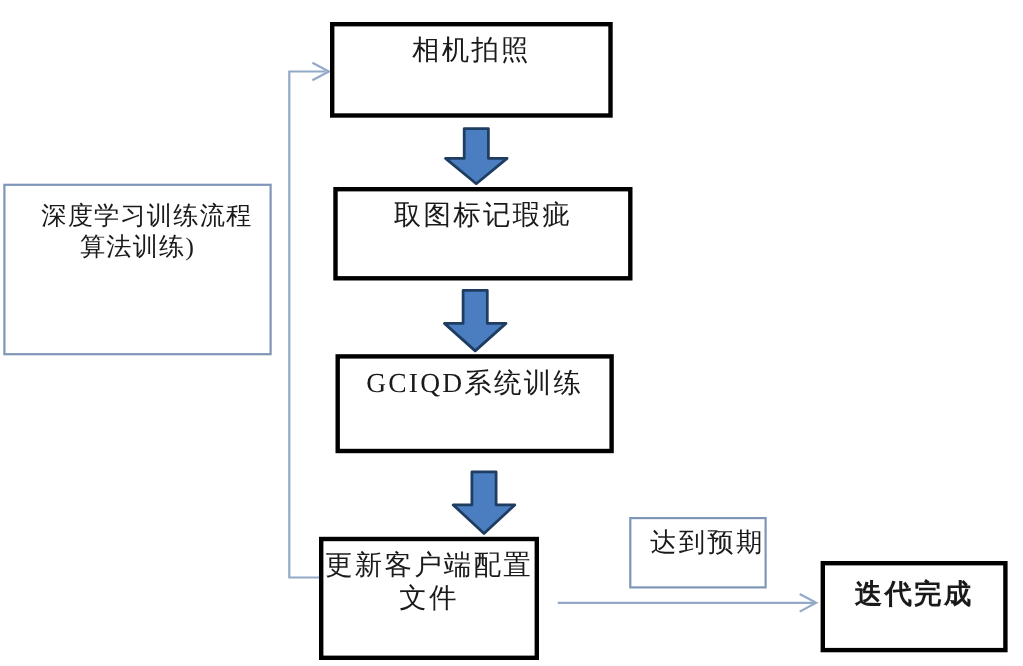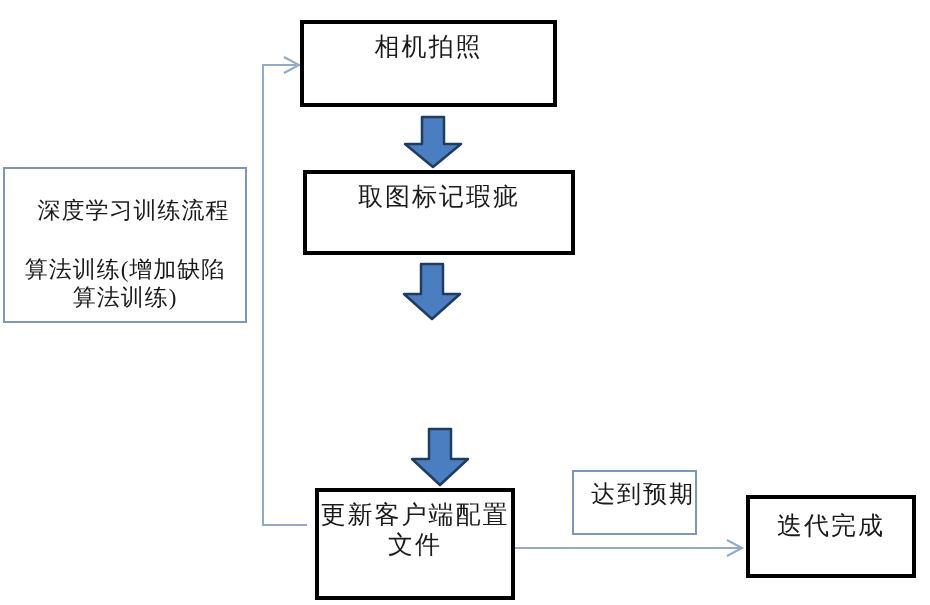--- a/index.html
+++ b/index.html
@@ -41,21 +41,21 @@
     line-height: 30px;
     letter-spacing: 2px;
   }
   .process-box .box-label { margin-top: 8px; }
   .result-box .box-label { margin-top: 12px; }
   .note-line {
     font-size: 23px;
     line-height: 28px;
     letter-spacing: 1px;
   }
-  .note-line-1 { margin-top: 28px; padding-left: 17px; }
+  .note-line-1 { margin-top: 14px; padding-left: 17px; }
   .note-line-2 { margin-top: 31px; }
   .cond-box .box-label { margin-top: 7px; font-size: 24px; text-align: right; }
   .flow-arrow-fill {
     fill: var(--arrow-fill, #4a7ec1);
     stroke: var(--arrow-stroke, #1f3c61);
     stroke-width: 2.5;
     stroke-linejoin: round;
   }
   .connector-line {
     fill: none;
@@ -82,39 +82,41 @@
 
     <path class="flow-arrow-fill" d="M422,117 L444,117 L444,144 L461,144 L433,167 L405,144 L422,144 Z"></path>
 
     <path class="flow-arrow-fill" d="M421,264 L443,264 L443,294 L460,294 L432,319 L404,294 L421,294 Z"></path>
 
     <path class="flow-arrow-fill" d="M429,429 L451,429 L451,459 L468,459 L440,485 L412,459 L429,459 Z"></path>
   </svg>
 
   <div class="box note-box" style="left:3px; top:167px; width:244px; height:156px;">
     <div class="note-line note-line-1">深度学习训练流程</div>
-    <div class="note-line note-line-2">算法训练(增加缺陷</div>
     <div class="note-line">算法训练)</div>
   </div>
 
   <div class="box process-box" style="left:300px; top:20px; width:257px; height:87px;">
     <div class="box-label">相机拍照</div>
   </div>
 
   <div class="box process-box" style="left:303px; top:170px; width:272px; height:85px;">
     <div class="box-label">取图标记瑕疵</div>
   </div>
 
+  <div class="box process-box" style="left:305px; top:322px; width:253px; height:90px;">
+    <div class="box-label">GCIQD系统训练</div>
+  </div>
 
-  <div class="box process-box" style="left:315px; top:488px; width:200px; height:112px;">
+  <div class="box process-box" style="left:290px; top:488px; width:200px; height:112px;">
     <div class="box-label">更新客户端配置</div>
     <div class="box-label" style="margin-top:0;">文件</div>
   </div>
 
   <div class="box note-box cond-box" style="left:572px; top:470px; width:125px; height:65px;">
     <div class="box-label">达到预期</div>
   </div>
 
-  <div class="box process-box result-box" style="left:746px; top:495px; width:170px; height:83px;">
+  <div class="box process-box result-box" style="left:746px; top:510px; width:170px; height:83px;font-weight:bold;">
     <div class="box-label">迭代完成</div>
   </div>
 
 </div>
 
 </body></html>

